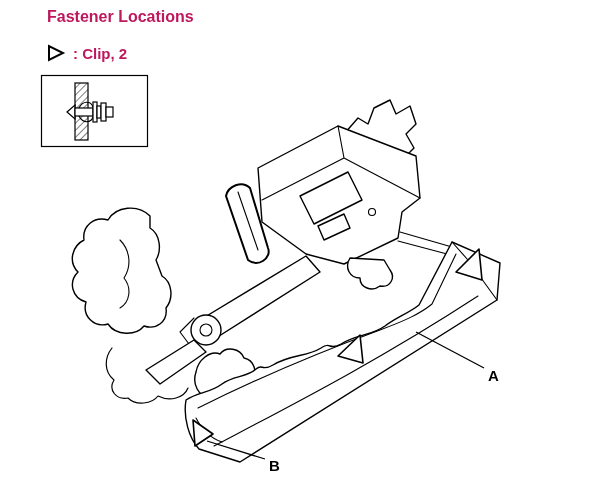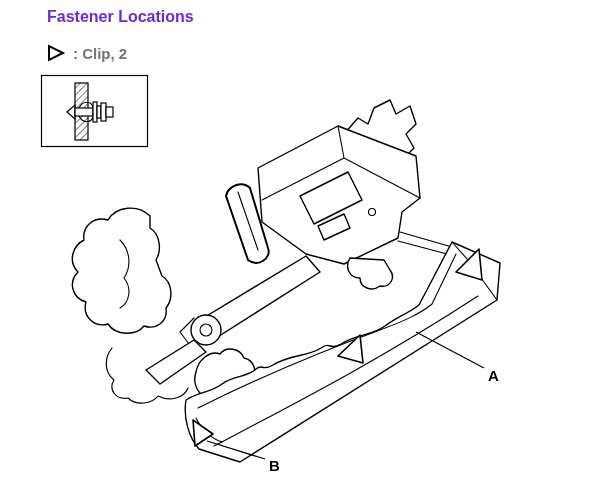--- a/index.html
+++ b/index.html
@@ -16,34 +16,34 @@
     overflow: hidden;
     color: #000;
   }
   .title {
     position: absolute;
     left: 47px;
     top: 8px;
     margin: 0;
     font-size: 16px;
     font-weight: bold;
-    color: #6d28d9;
+    color: #be185d;
   }
   .legend {
     position: absolute;
     left: 46px;
     top: 43px;
     display: flex;
     align-items: center;
     gap: 7px;
   }
   .legend-label {
     font-size: 15px;
     font-weight: bold;
-    color: #737373;
+    color: #be185d;
   }
   .diagram-svg {
     position: absolute;
     left: 0;
     top: 0;
   }
   .callout-text {
     font-family: "Liberation Sans", sans-serif;
     font-weight: bold;
     font-size: 15px;

